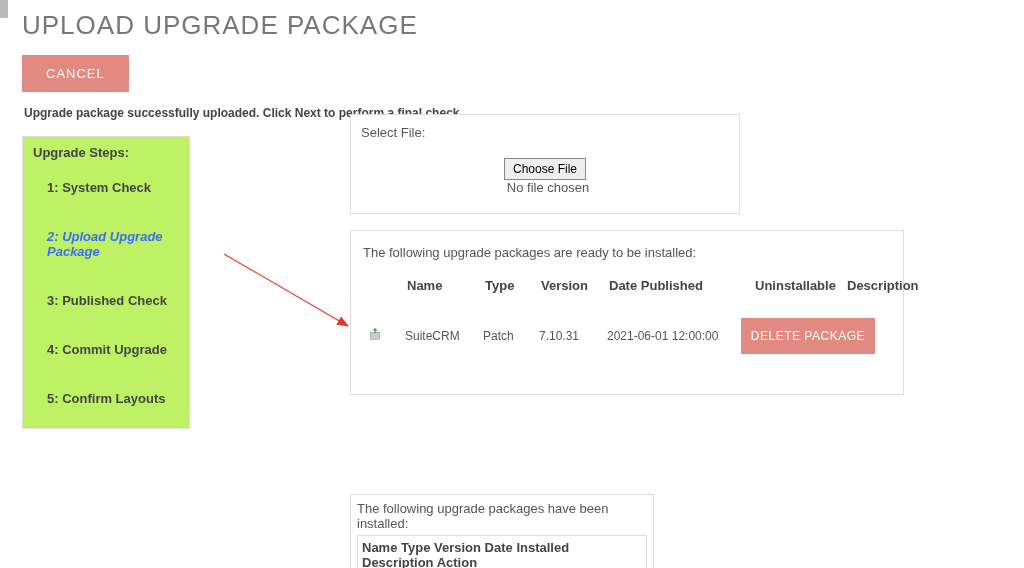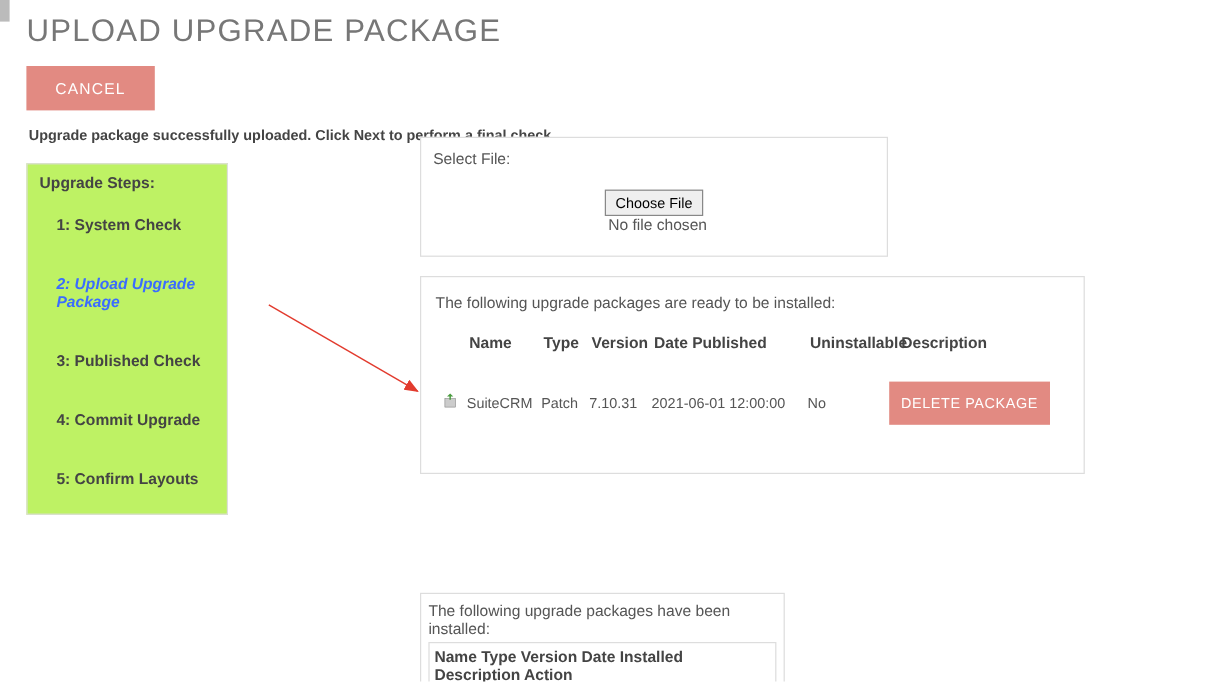--- a/index.html
+++ b/index.html
@@ -123,21 +123,21 @@
       color: #555;
       margin-bottom: 18px;
     }
     .pkg-table {
       width: 100%;
     }
     .pkg-head, .pkg-row {
       display: grid;
       grid-template-columns: 20px 62px 40px 52px 130px 76px 74px 72px;
       align-items: center;
-      gap: 0;
+      gap: 16px;
     }
     .pkg-head {
       font-weight: 700;
       color: #444;
       padding: 0 0 28px 8px;
       font-size: 13px;
     }
     .pkg-row {
       padding: 6px 0 6px 6px;
       color: #555;

